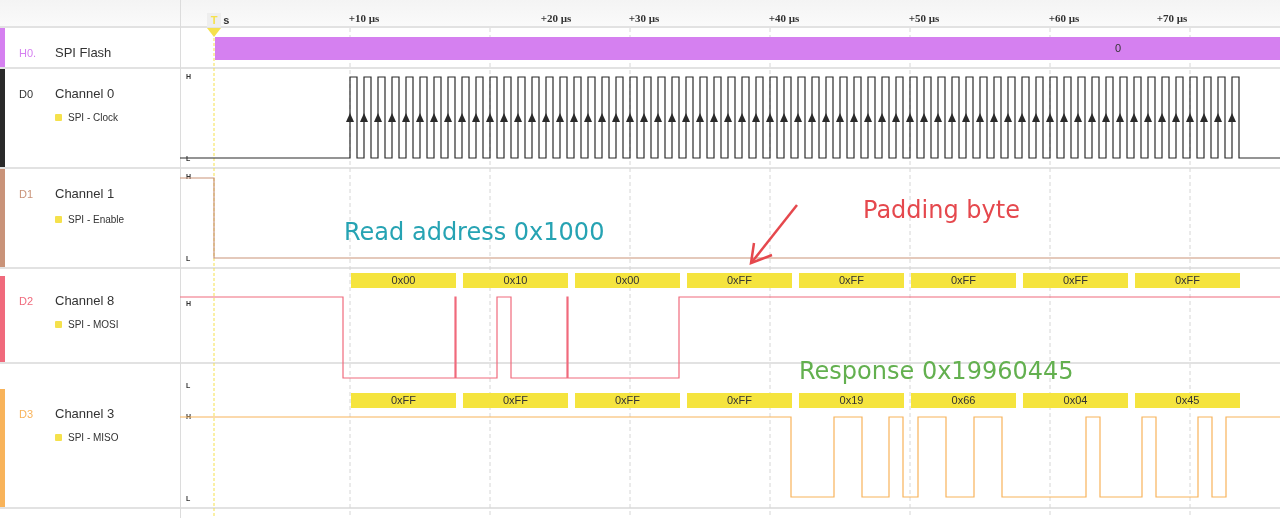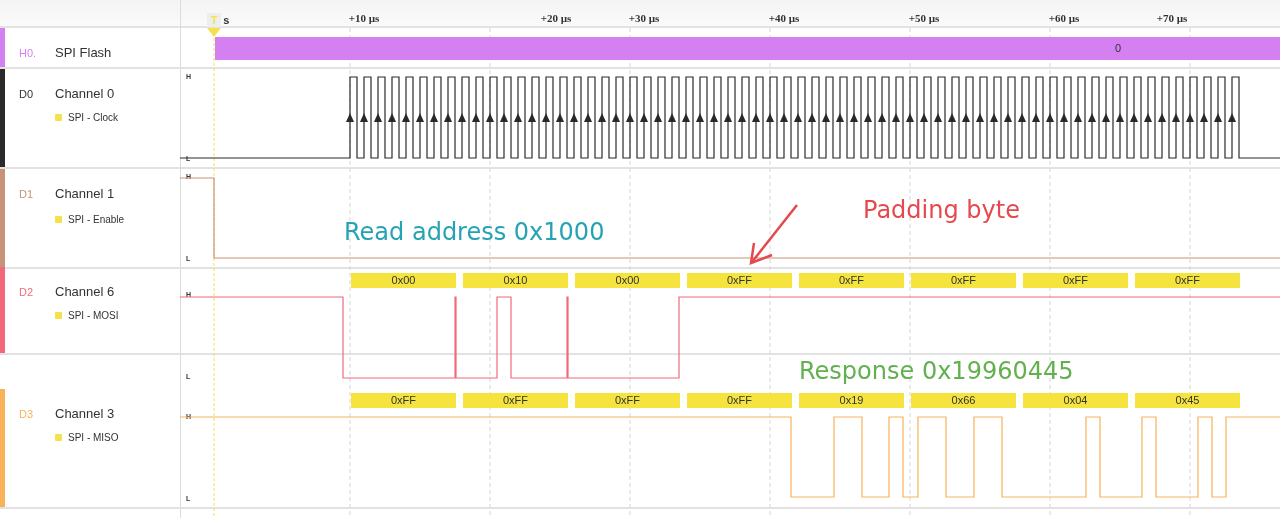--- a/index.html
+++ b/index.html
@@ -49,24 +49,24 @@
   <div class="hl" style="top:86px">L</div>
 </div>
 <div class="row" style="top:169px;height:100px;">
   <div class="row-stripe" style="background:#c99379"></div>
   <div class="row-id" style="top:19px;color:#c99379">D1</div>
   <div class="row-name" style="top:17px">Channel 1</div>
   <div class="row-sub" style="top:45px"><span class="dot"></span><span>SPI - Enable</span></div>
   <div class="hl" style="top:4px">H</div>
   <div class="hl" style="top:86px">L</div>
 </div>
-<div class="row" style="top:267px;height:88px;">
+<div class="row" style="top:276px;height:88px;">
   <div class="row-stripe" style="background:#f06a7c"></div>
   <div class="row-id" style="top:19px;color:#f06a7c">D2</div>
-  <div class="row-name" style="top:17px">Channel 6</div>
+  <div class="row-name" style="top:17px">Channel 8</div>
   <div class="row-sub" style="top:43px"><span class="dot"></span><span>SPI - MOSI</span></div>
   <div class="hl" style="top:24px">H</div>
   <div class="hl" style="top:106px">L</div>
 </div>
 <div class="row" style="top:389px;height:120px;">
   <div class="row-stripe" style="background:#f8b35a"></div>
   <div class="row-id" style="top:19px;color:#f8b35a">D3</div>
   <div class="row-name" style="top:17px">Channel 3</div>
   <div class="row-sub" style="top:43px"><span class="dot"></span><span>SPI - MISO</span></div>
   <div class="hl" style="top:24px">H</div>

